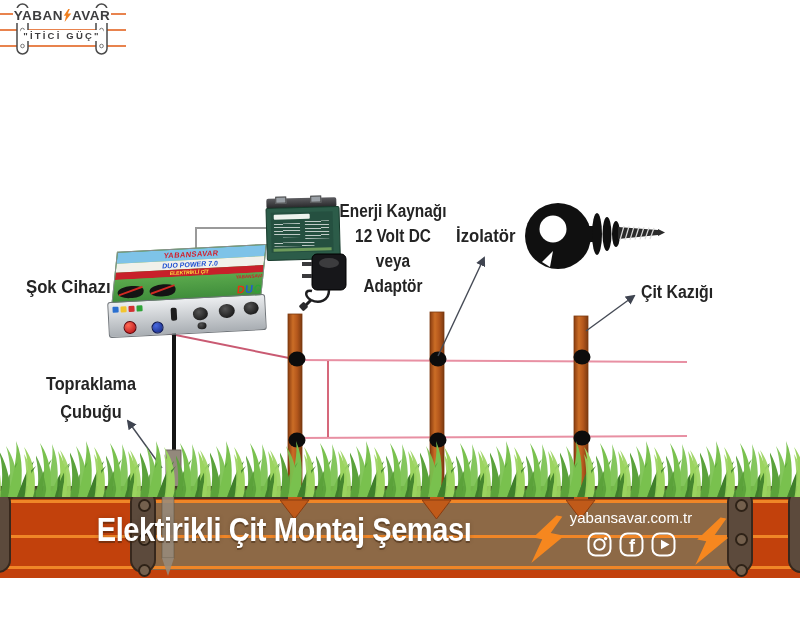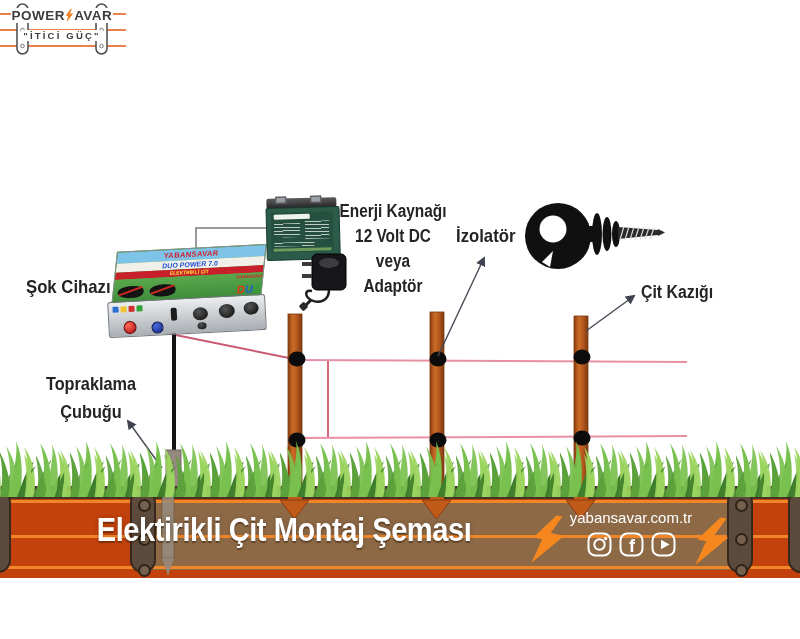--- a/index.html
+++ b/index.html
@@ -325,21 +325,21 @@
       <g fill="#fff" stroke="#777">
         <circle cx="22.5" cy="14" r="1.8"></circle>
           <circle cx="22.5" cy="30" r="1.8"></circle>
           <circle cx="22.5" cy="46" r="1.8"></circle>
         <circle cx="101.5" cy="14" r="1.8"></circle>
           <circle cx="101.5" cy="30" r="1.8"></circle>
           <circle cx="101.5" cy="46" r="1.8"></circle>
       </g>
     </svg>
     <div class="abs logo-brand">
-      <span class="txtbg"><span>POWER</span><svg class="mini-bolt" viewBox="0 0 60 90">
+      <span class="txtbg"><span>YABAN</span><svg class="mini-bolt" viewBox="0 0 60 90">
             <polygon points="36,0 4,46 20,46 10,90 56,32 32,32 46,0" fill="#f07f1e"></polygon>
           </svg><span>AVAR</span></span>
     </div>
     <div class="abs logo-tag">
       <span class="txtbg">"İTİCİ GÜÇ"</span>
     </div>
   </div>
 
   <div class="abs lbl lbl-sok cond">Şok Cihazı</div>
   <div class="abs lbl lbl-energy condc">

